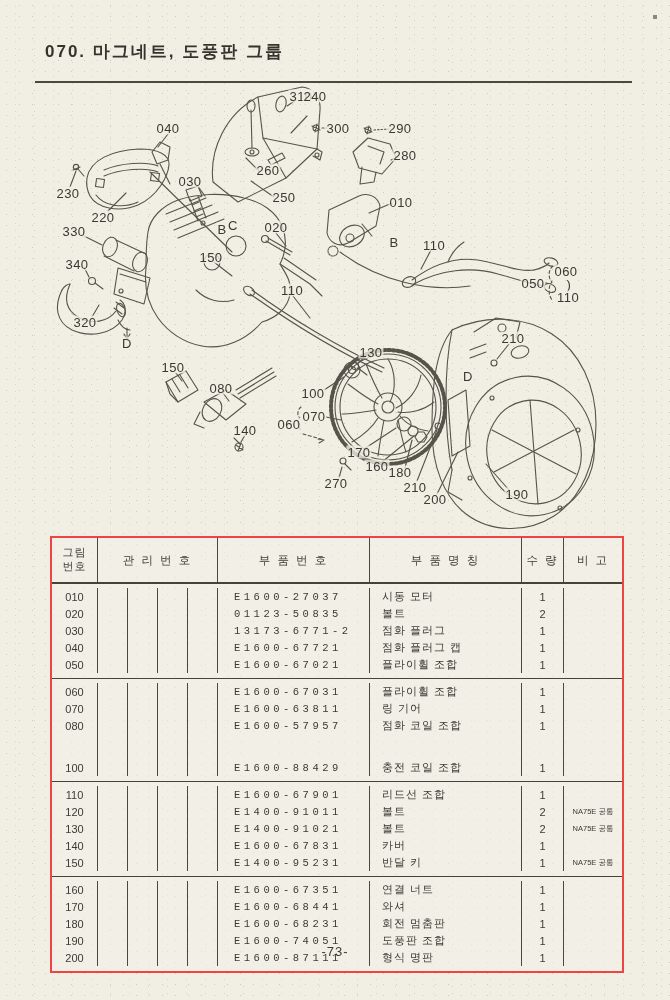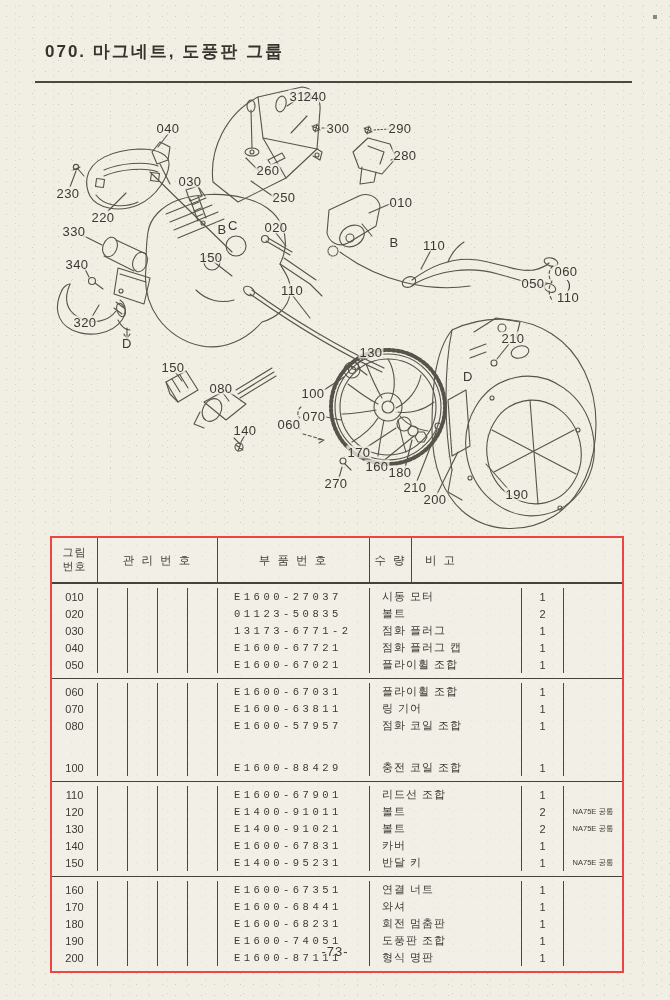--- a/index.html
+++ b/index.html
@@ -314,20 +314,21 @@
         <span class="callout" style="left: 468px; top: 376px;">D</span>
       </div>
   </div>
 
   <div class="parts-table" id="parts-table">
     <div class="t-row t-head">
       <div class="cell c-fig fig-head">그림
 번호</div>
       <div class="cell c-mgmt">관 리 번 호</div>
       <div class="cell c-part" style="justify-content:center;padding-left:0;font-family:'Liberation Sans',sans-serif;letter-spacing:2px;">부 품 번 호</div>
+      <div class="cell c-name" style="justify-content:center;padding-left:0;">부 품 명 칭</div>
       <div class="cell c-qty">수 량</div>
       <div class="cell c-note" style="font-size:11.5px;padding-top:0;">비 고</div>
     </div>
     <div id="table-body">
         <div class="t-group">
           <div class="b-row t-row">
             <div class="cell c-fig">010</div>
             <div class="cell c-m"></div>
             <div class="cell c-m"></div>
             <div class="cell c-m"></div>

